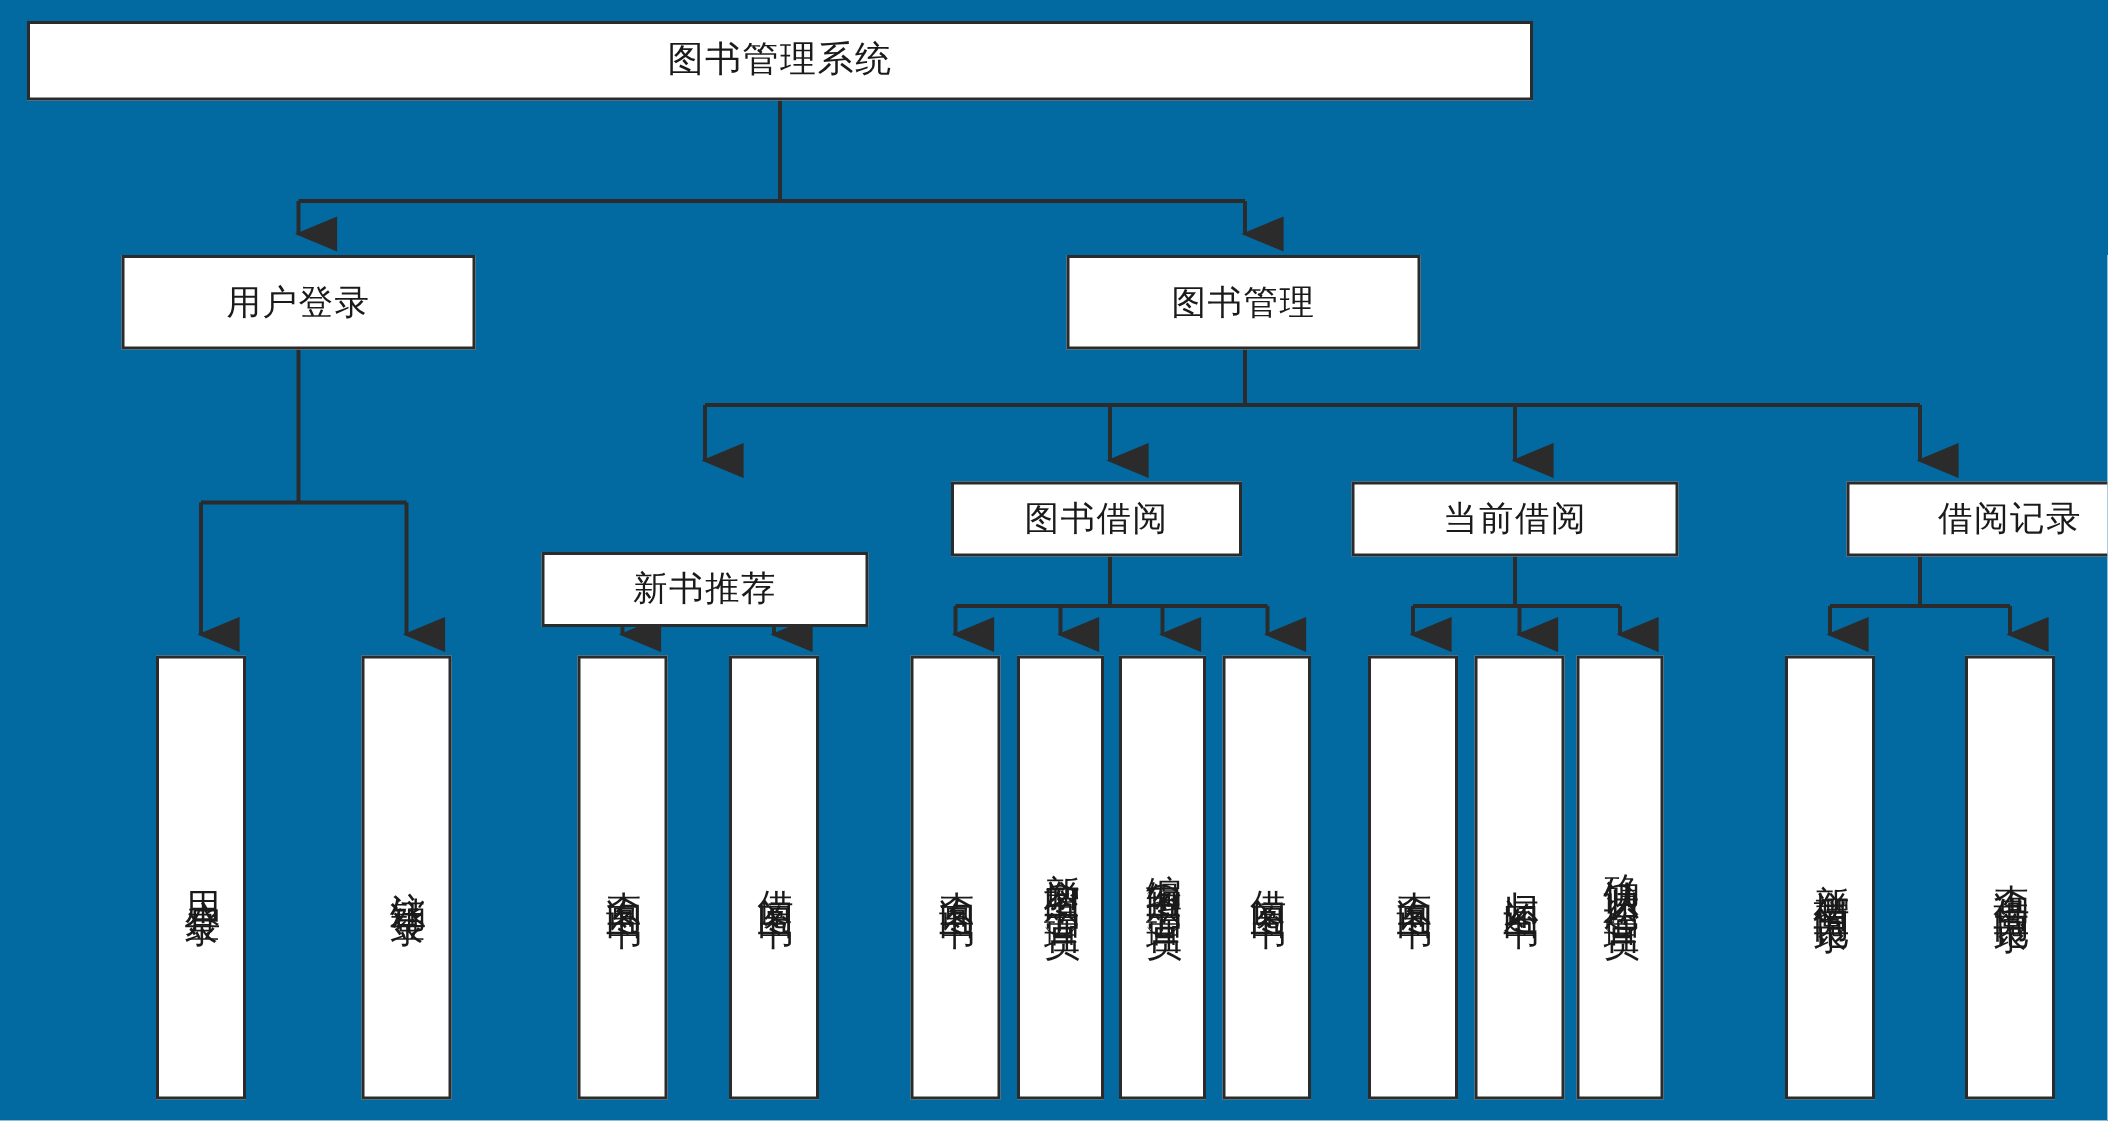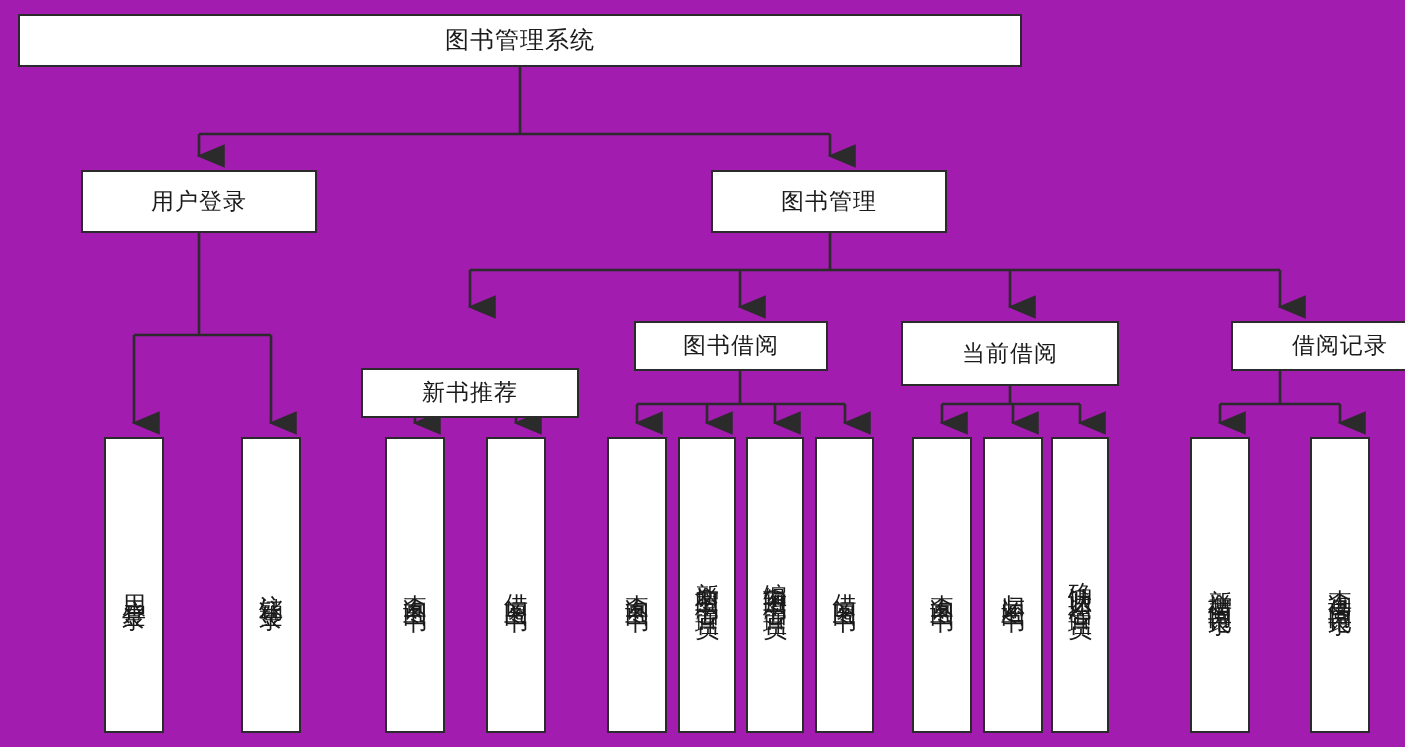--- a/index.html
+++ b/index.html
@@ -7,21 +7,21 @@
     padding: 0;
     background: #ffffff;
   }
   body {
     font-family: "Liberation Sans", "DejaVu Sans", sans-serif;
   }
   #stage {
     position: relative;
     width: 1405px;
     height: 747px;
-    background: #a21caf;
+    background: #0369a1;
     overflow: hidden;
   }
   #wires {
     position: absolute;
     left: 0;
     top: 0;
     width: 1405px;
     height: 747px;
   }
   .node {
@@ -134,21 +134,21 @@
   <div class="node node-h" style="left:711px; top:170px; width:236px; height:63px;">
     <span>图书管理</span>
   </div>
 
   <div class="node node-h" style="left:361px; top:321px; width:218px; height:50px;margin-top:47px;">
     <span>新书推荐</span>
   </div>
   <div class="node node-h" style="left:634px; top:321px; width:194px; height:50px;">
     <span>图书借阅</span>
   </div>
-  <div class="node node-h" style="left:901px; top:321px; width:218px; height:65px;">
+  <div class="node node-h" style="left:901px; top:321px; width:218px; height:50px;">
     <span>当前借阅</span>
   </div>
   <div class="node node-h" style="left:1231px; top:321px; width:218px; height:50px;">
     <span>借阅记录</span>
   </div>
 
   <div class="node node-v" style="left:104px; top:437px; width:60px; height:296px;">
     <span>用户登录</span>
   </div>
   <div class="node node-v" style="left:241px; top:437px; width:60px; height:296px;">

